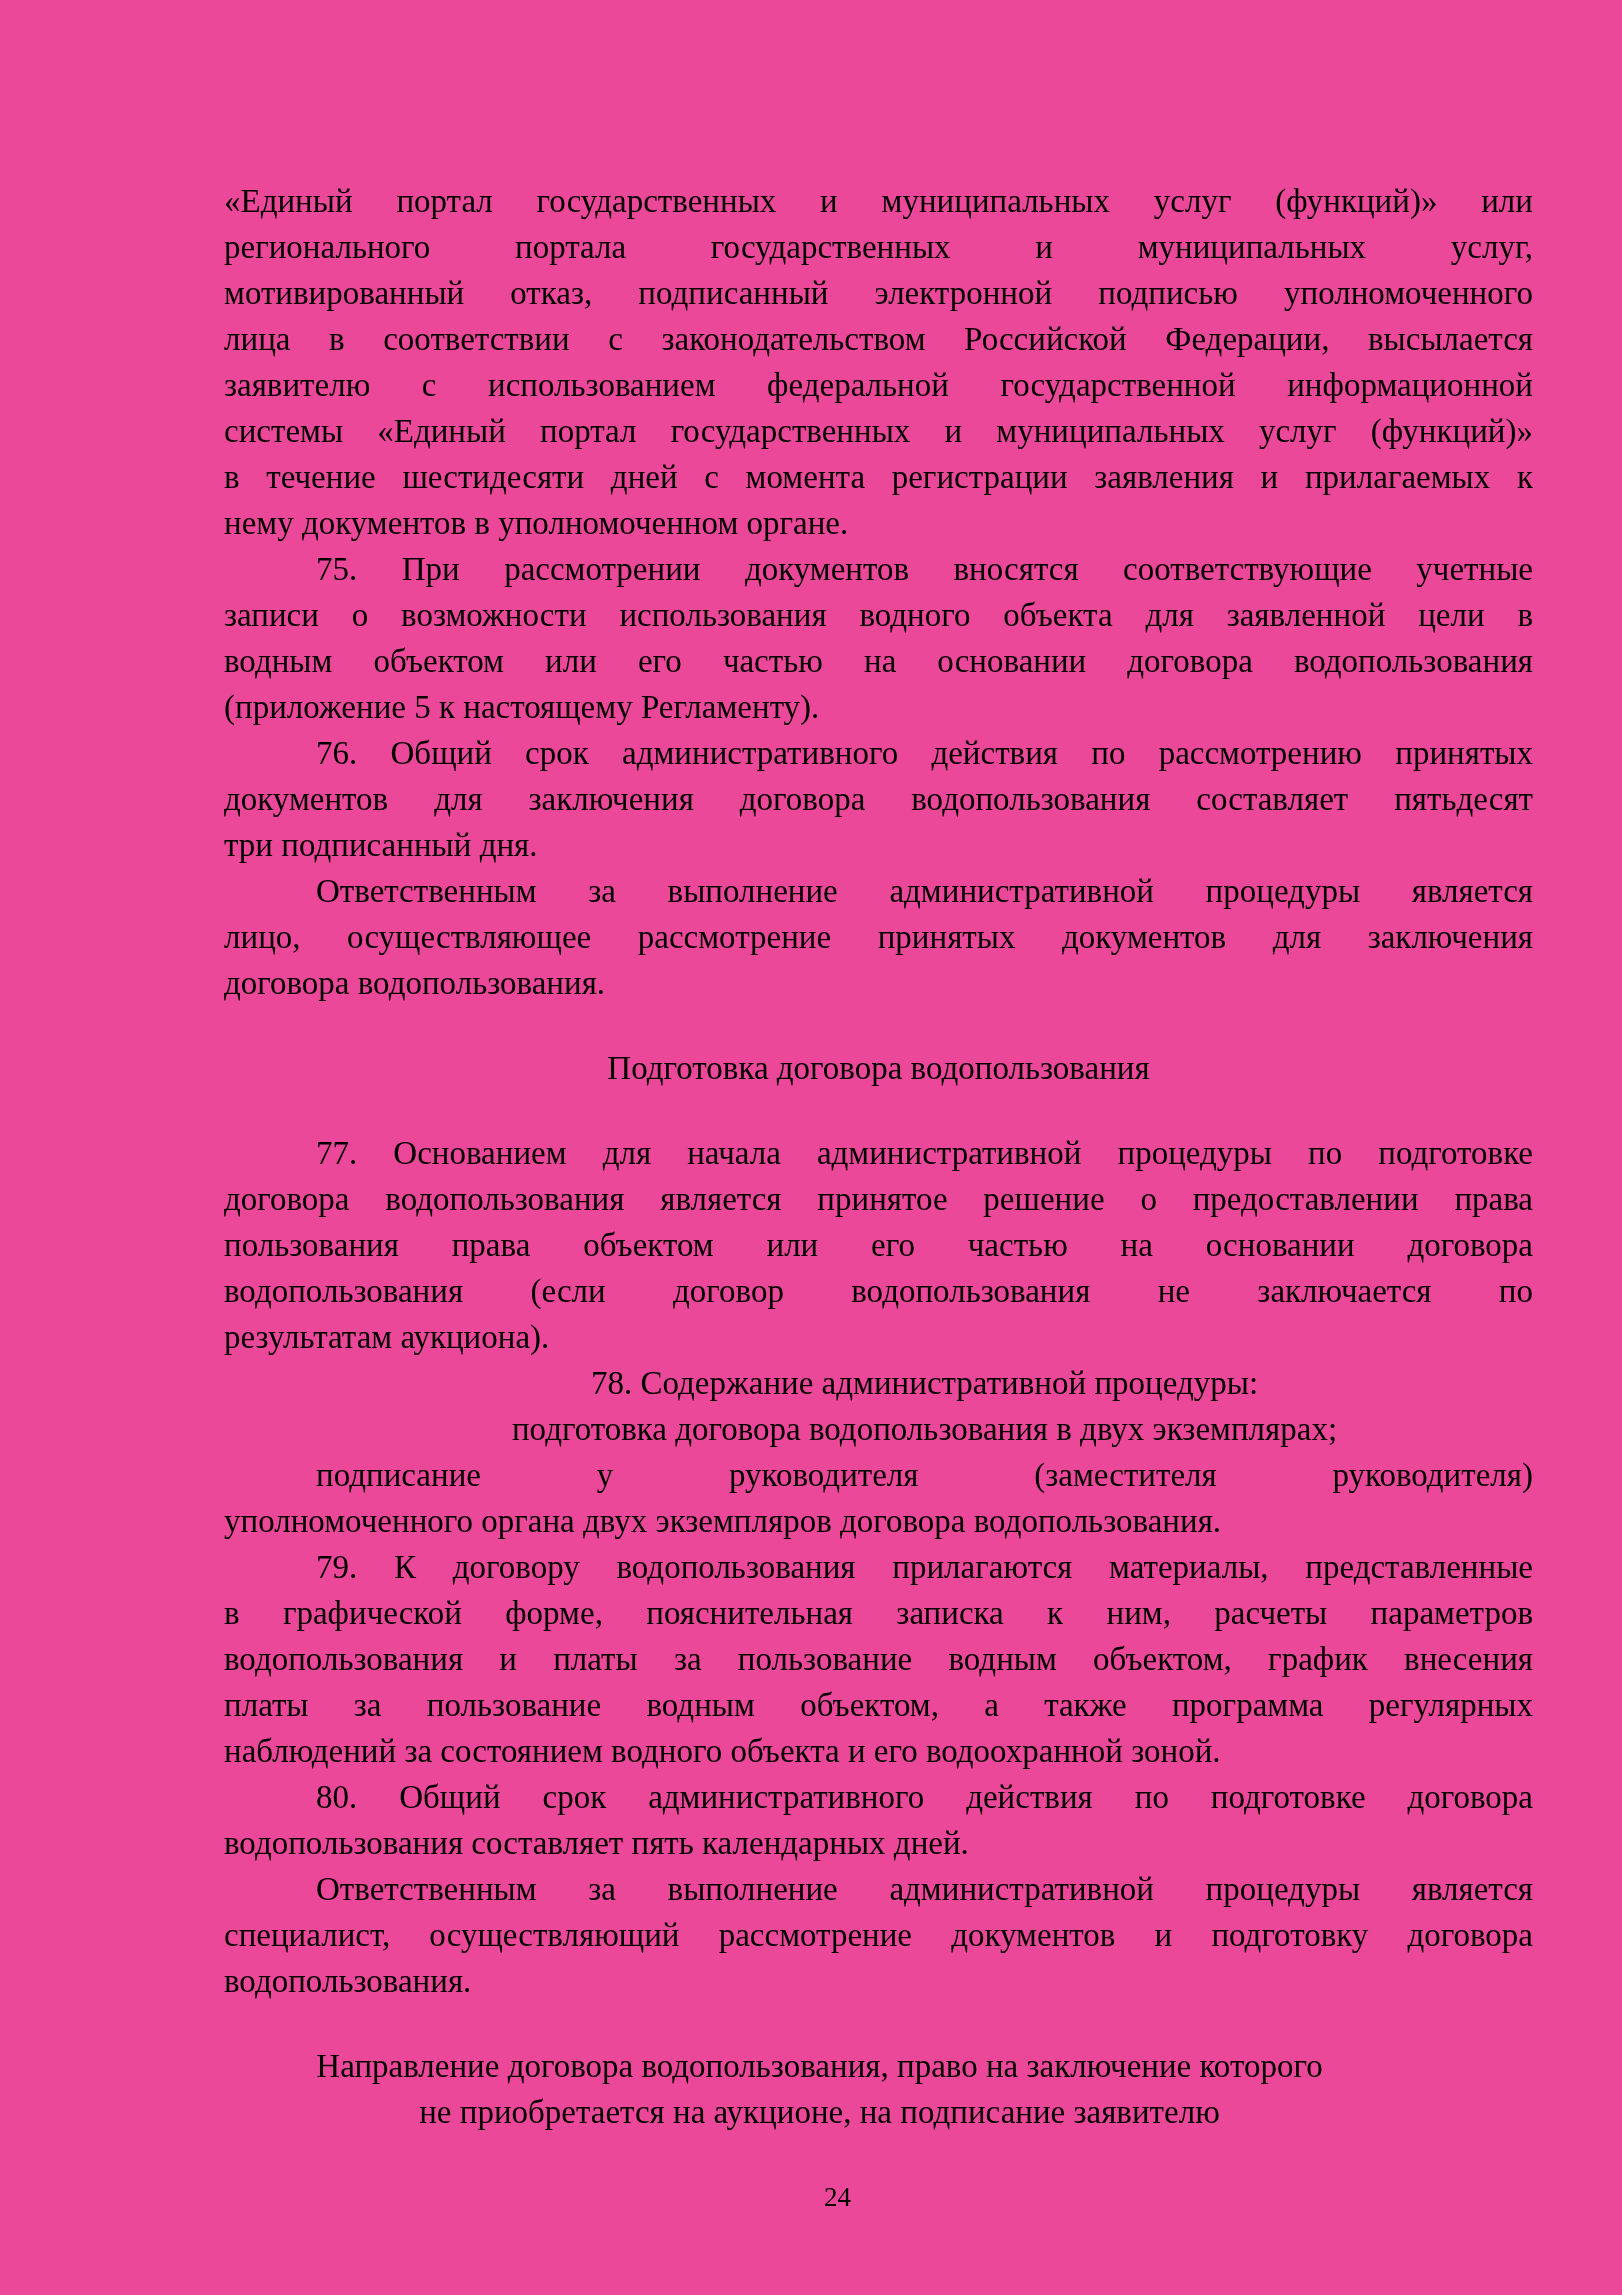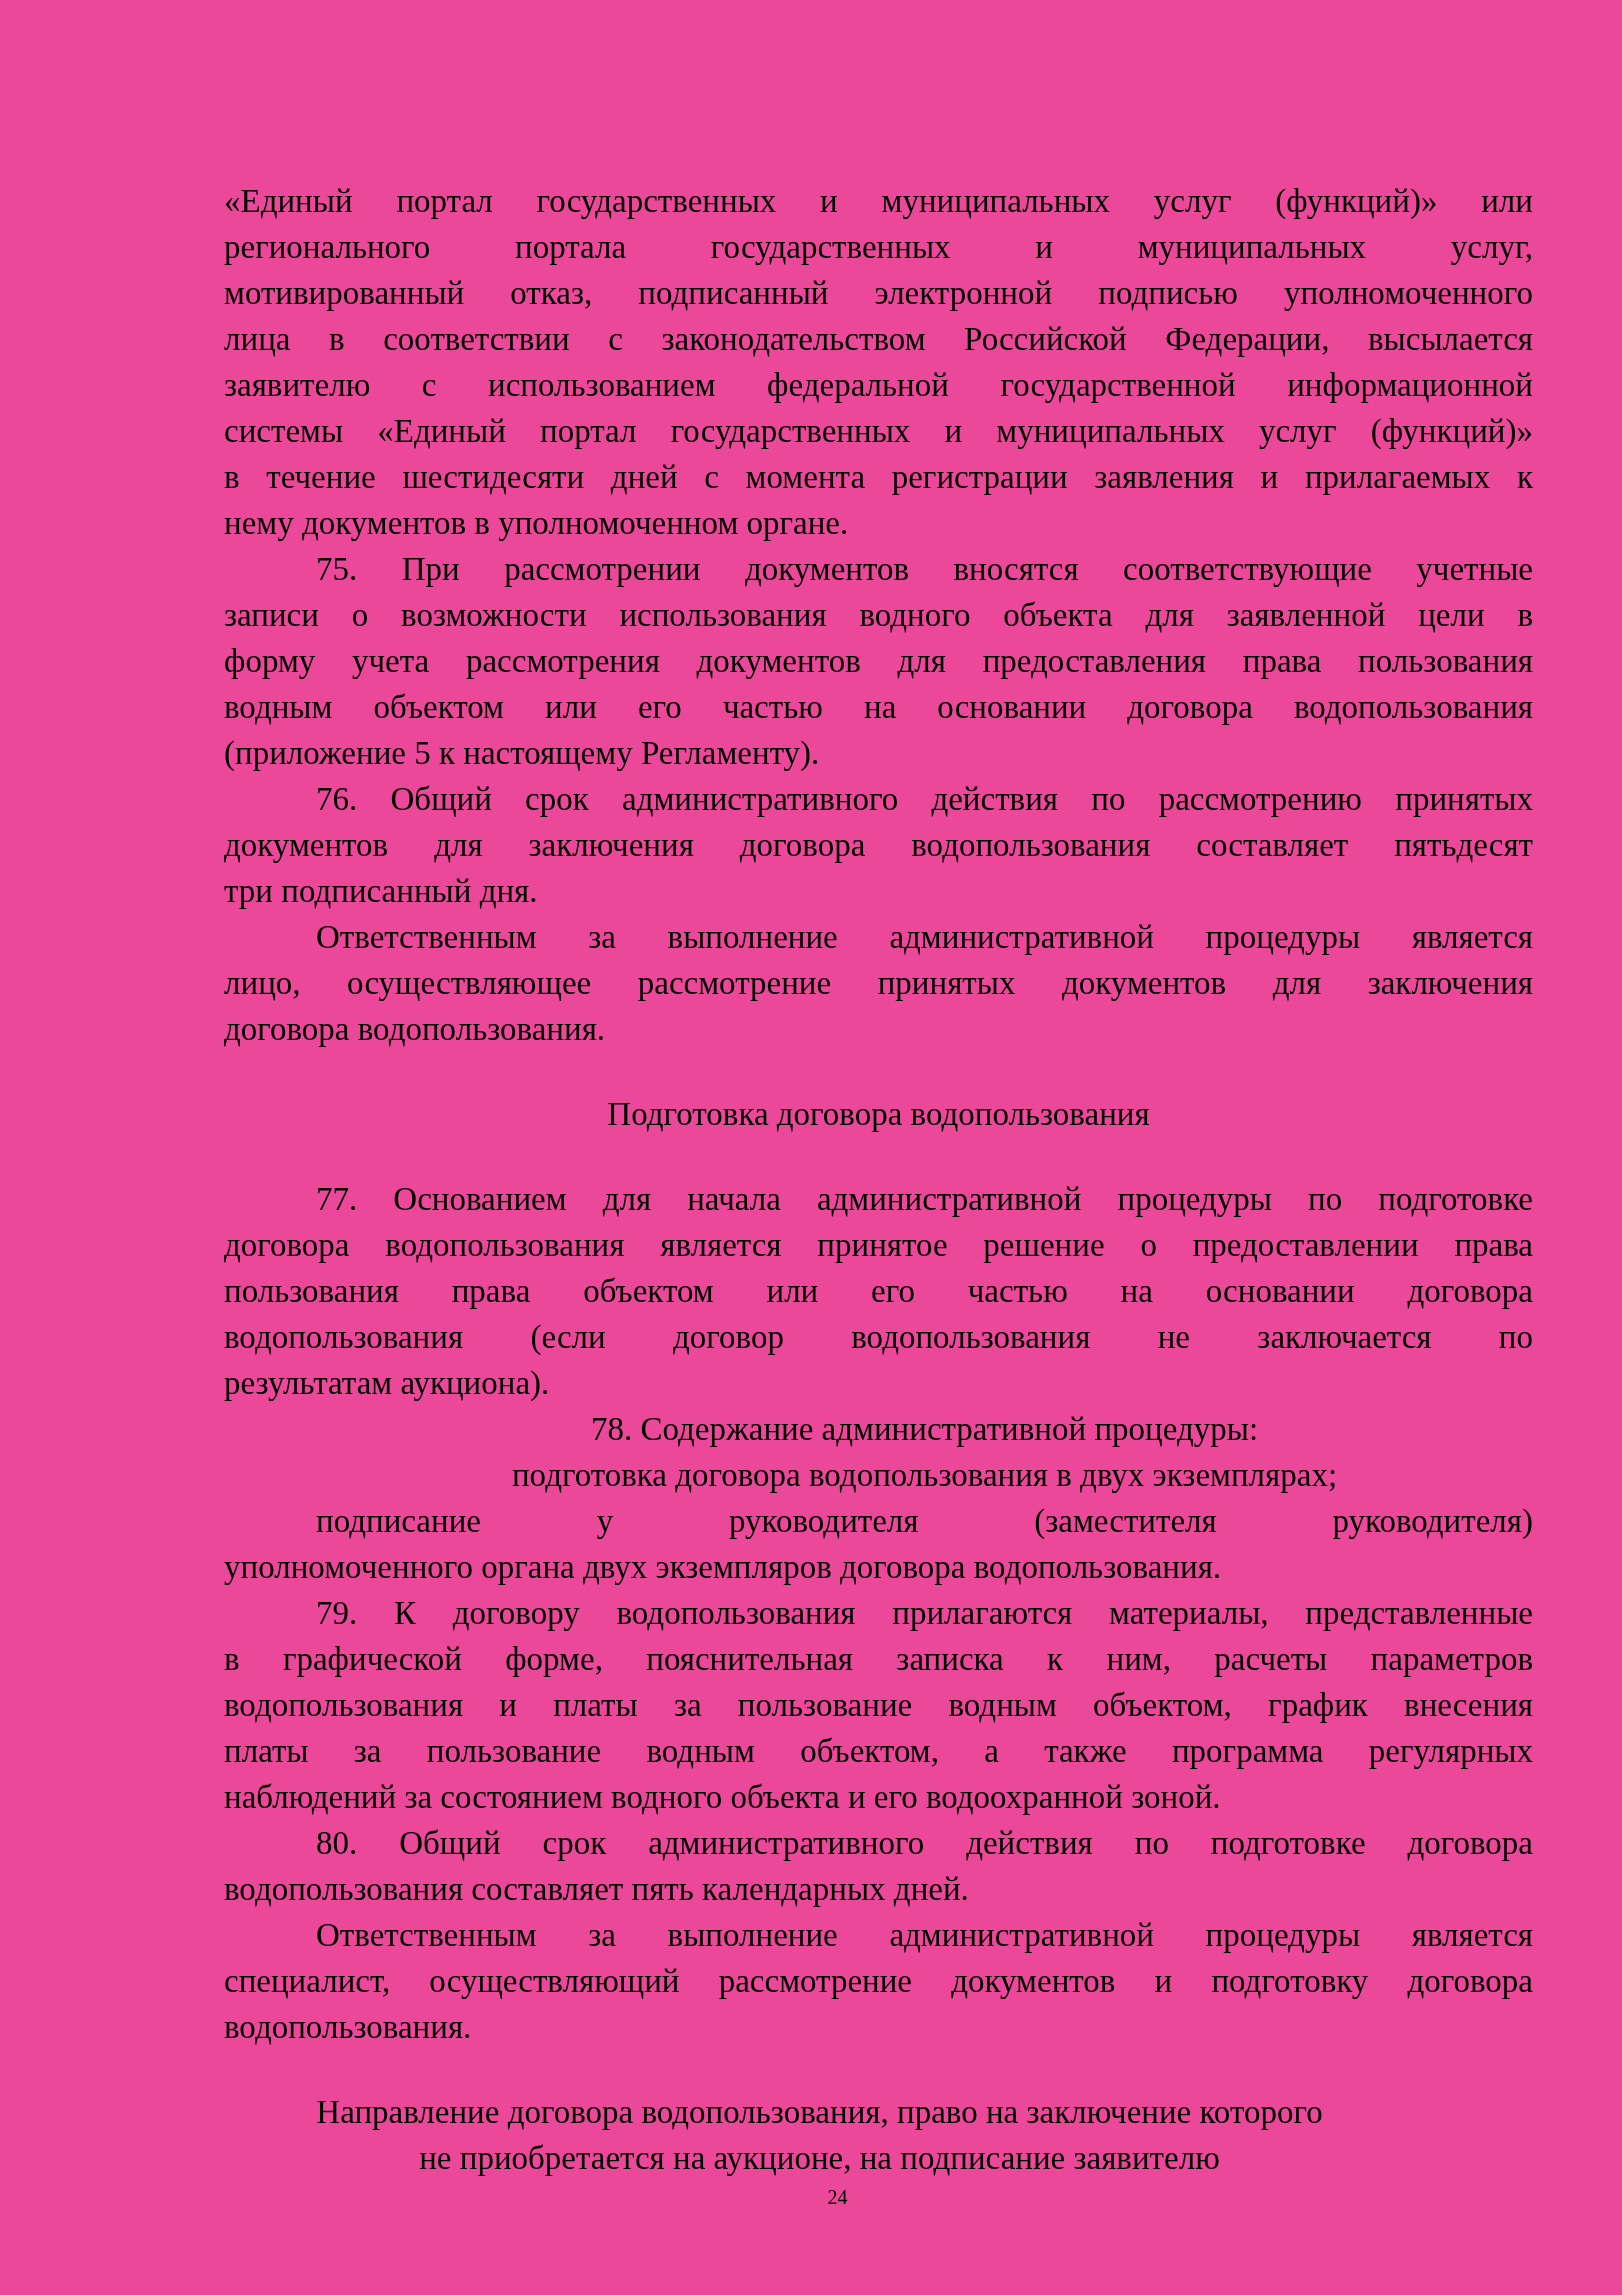--- a/index.html
+++ b/index.html
@@ -41,21 +41,21 @@
   .heading .line {
     text-align: center;
     text-align-last: center;
   }
   .pagenum {
     position: absolute;
     top: 2179px;
     left: 52px;
     right: 0;
     text-align: center;
-    font-size: 20px;
+    font-size: 27px;
     line-height: 37px;
   }
 </style>
 </head>
 <body>
 
 <div class="page">
   <div class="content">
       <div class="paragraph">
         <div class="line fill">«Единый портал государственных и муниципальных услуг (функций)» или</div>
@@ -63,21 +63,20 @@
         <div class="line fill">мотивированный отказ, подписанный электронной подписью уполномоченного</div>
         <div class="line fill">лица в соответствии с законодательством Российской Федерации, высылается</div>
         <div class="line fill">заявителю с использованием федеральной государственной информационной</div>
         <div class="line fill">системы «Единый портал государственных и муниципальных услуг (функций)»</div>
         <div class="line fill">в течение шестидесяти дней с момента регистрации заявления и прилагаемых к</div>
         <div class="line">нему документов в уполномоченном органе.</div>
       </div>
       <div class="paragraph">
         <div class="line fill indent">75. При рассмотрении документов вносятся соответствующие учетные</div>
         <div class="line fill">записи о возможности использования водного объекта для заявленной цели в</div>
-        <div class="line fill">форму учета рассмотрения документов для предоставления права пользования</div>
         <div class="line fill">водным объектом или его частью на основании договора водопользования</div>
         <div class="line">(приложение 5 к настоящему Регламенту).</div>
       </div>
       <div class="paragraph">
         <div class="line fill indent">76. Общий срок административного действия по рассмотрению принятых</div>
         <div class="line fill">документов для заключения договора водопользования составляет пятьдесят</div>
         <div class="line">три подписанный дня.</div>
       </div>
       <div class="paragraph">
         <div class="line fill indent">Ответственным за выполнение административной процедуры является</div>

